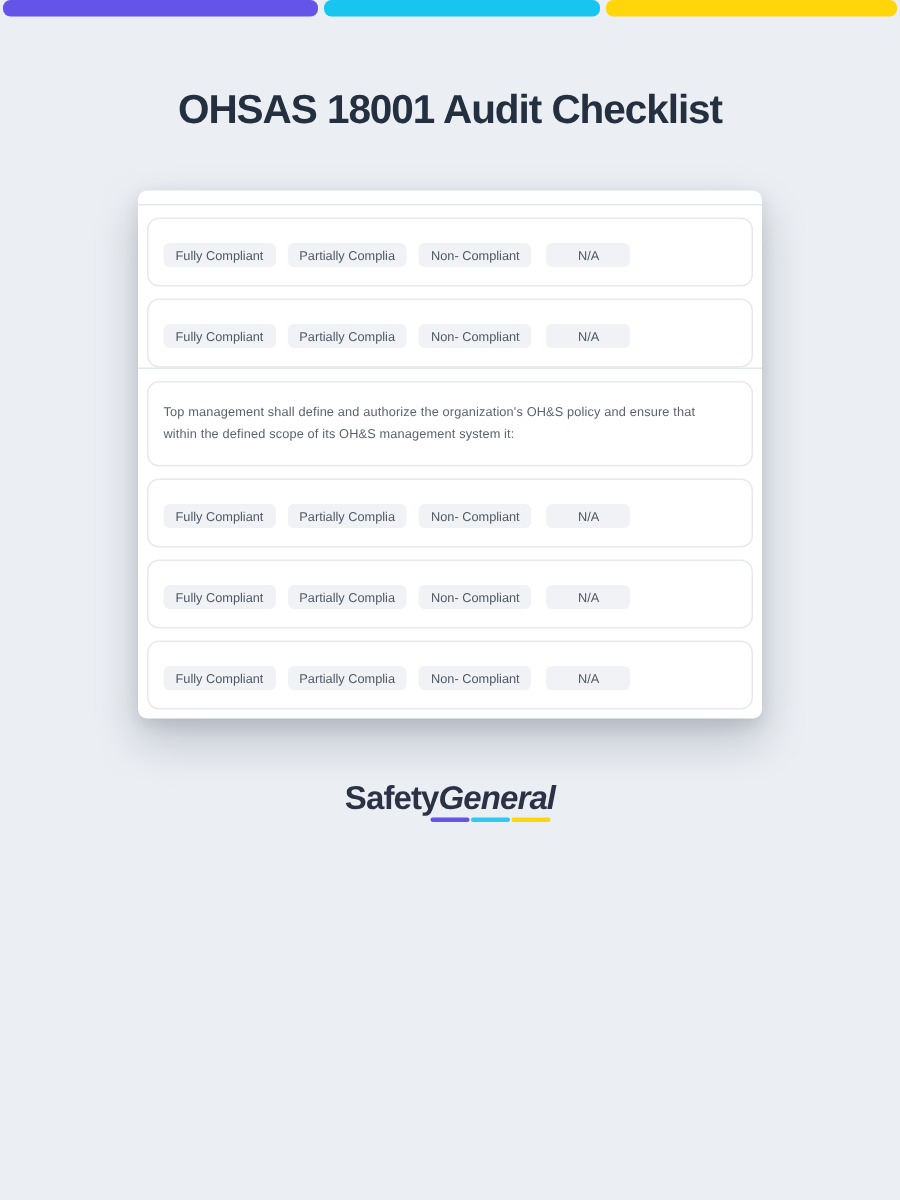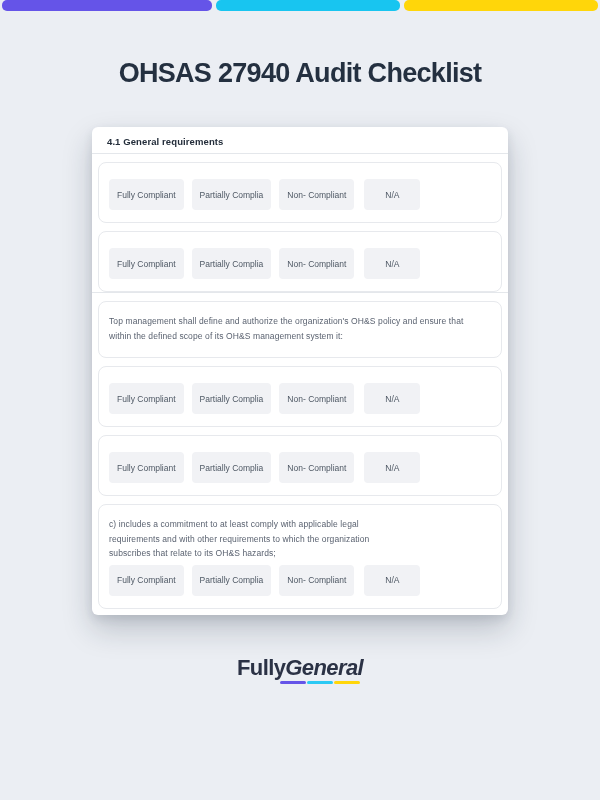--- a/index.html
+++ b/index.html
@@ -73,21 +73,21 @@
   .pill-row{
     display:flex;
     gap:8px;
     margin-top:4px;
     align-items:center;
   }
   .pill{
     background:#f1f2f5;
     border:none;
     border-radius:4px;
-    height:31px;
+    height:16px;
     line-height:16px;
     padding:0 8px;
     font-family:"Liberation Sans", sans-serif;
     font-size:8.5px;
     color:#4e5864;
     text-align:center;
     white-space:nowrap;
     cursor:pointer;
   }
   .pill-na{min-width:56px;margin-left:2px;}
@@ -120,24 +120,23 @@
 </style>
 </head>
 <body>
 
 <div class="top-bar">
     <div class="bar-seg seg0" style="background: rgb(101, 84, 232);"></div>
     <div class="bar-seg seg1" style="background: rgb(24, 197, 240);"></div>
     <div class="bar-seg seg2" style="background: rgb(255, 214, 10);"></div>
   </div>
 
-<h1 class="page-title">OHSAS 27940 Audit Checklist</h1>
+<h1 class="page-title">OHSAS 18001 Audit Checklist</h1>
 
 <div class="card">
-    <div class="section-heading">4.1 General requirements</div>
     <div class="heading-divider"></div>
     <div class="qbox">
       <div class="pill-row">
         <button class="pill">Fully Compliant</button>
         <button class="pill">Partially Complia</button>
         <button class="pill">Non- Compliant</button>
         <button class="pill pill-na">N/A</button>
       </div>
     </div>
     <div class="qbox">
@@ -163,34 +162,31 @@
     </div>
     <div class="qbox">
       <div class="pill-row">
         <button class="pill">Fully Compliant</button>
         <button class="pill">Partially Complia</button>
         <button class="pill">Non- Compliant</button>
         <button class="pill pill-na">N/A</button>
       </div>
     </div>
     <div class="qbox">
-      <div class="qtext">c) includes a commitment to at least comply with applicable legal
-requirements and with other requirements to which the organization
-subscribes that relate to its OH&amp;S hazards;</div>
       <div class="pill-row">
         <button class="pill">Fully Compliant</button>
         <button class="pill">Partially Complia</button>
         <button class="pill">Non- Compliant</button>
         <button class="pill pill-na">N/A</button>
       </div>
     </div>
   </div>
 
 <div class="footer">
   <div class="logo">
-    <span>Fully</span><span class="logo-culture">General</span>
+    <span>Safety</span><span class="logo-culture">General</span>
     <span class="logo-underline">
         <div class="u-seg" style="background: rgb(101, 84, 232);"></div>
         <div class="u-seg" style="background: rgb(43, 201, 244);"></div>
         <div class="u-seg" style="background: rgb(255, 214, 10);"></div>
       </span>
   </div>
 </div>
 
 </body></html>

